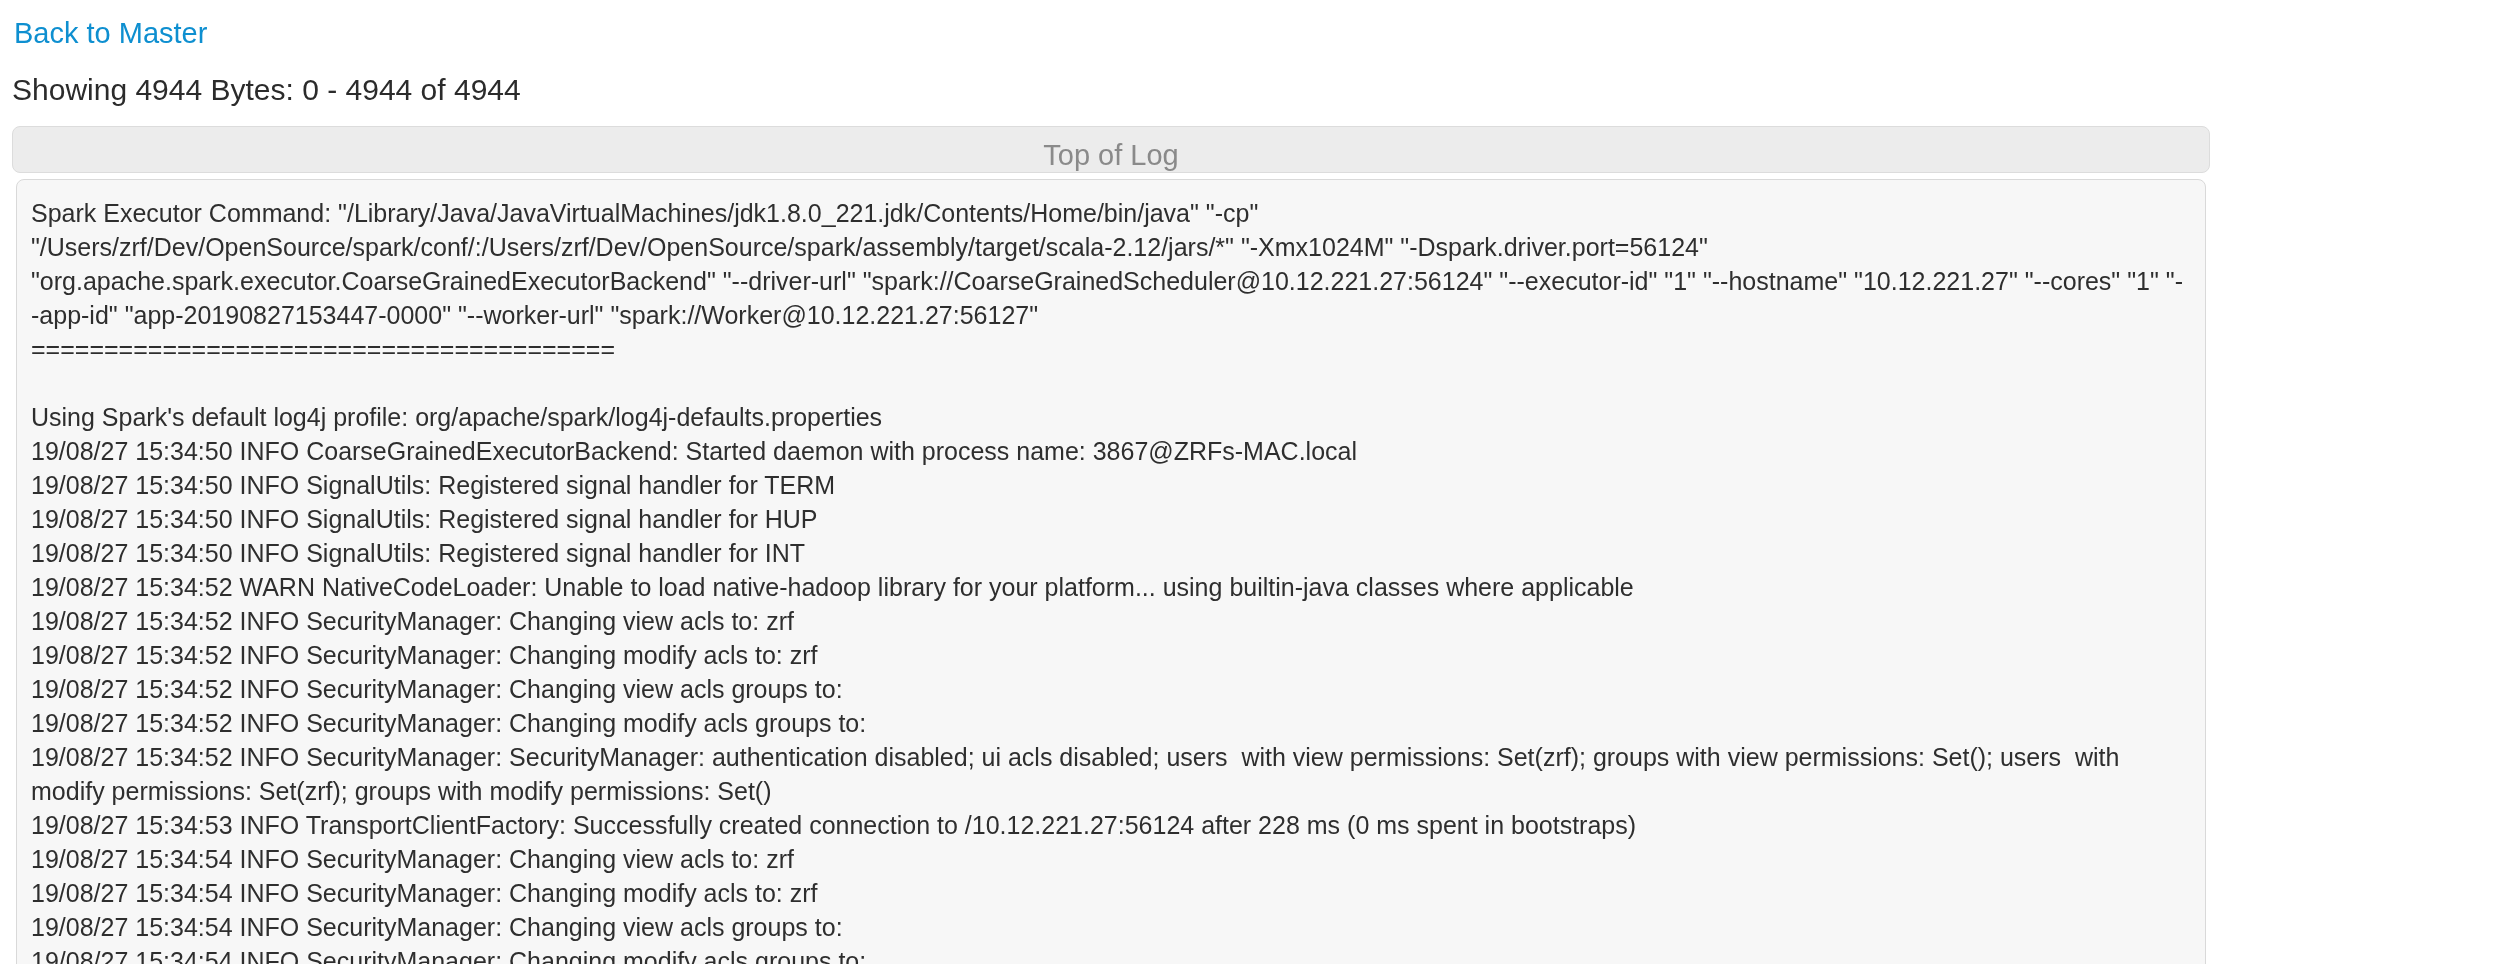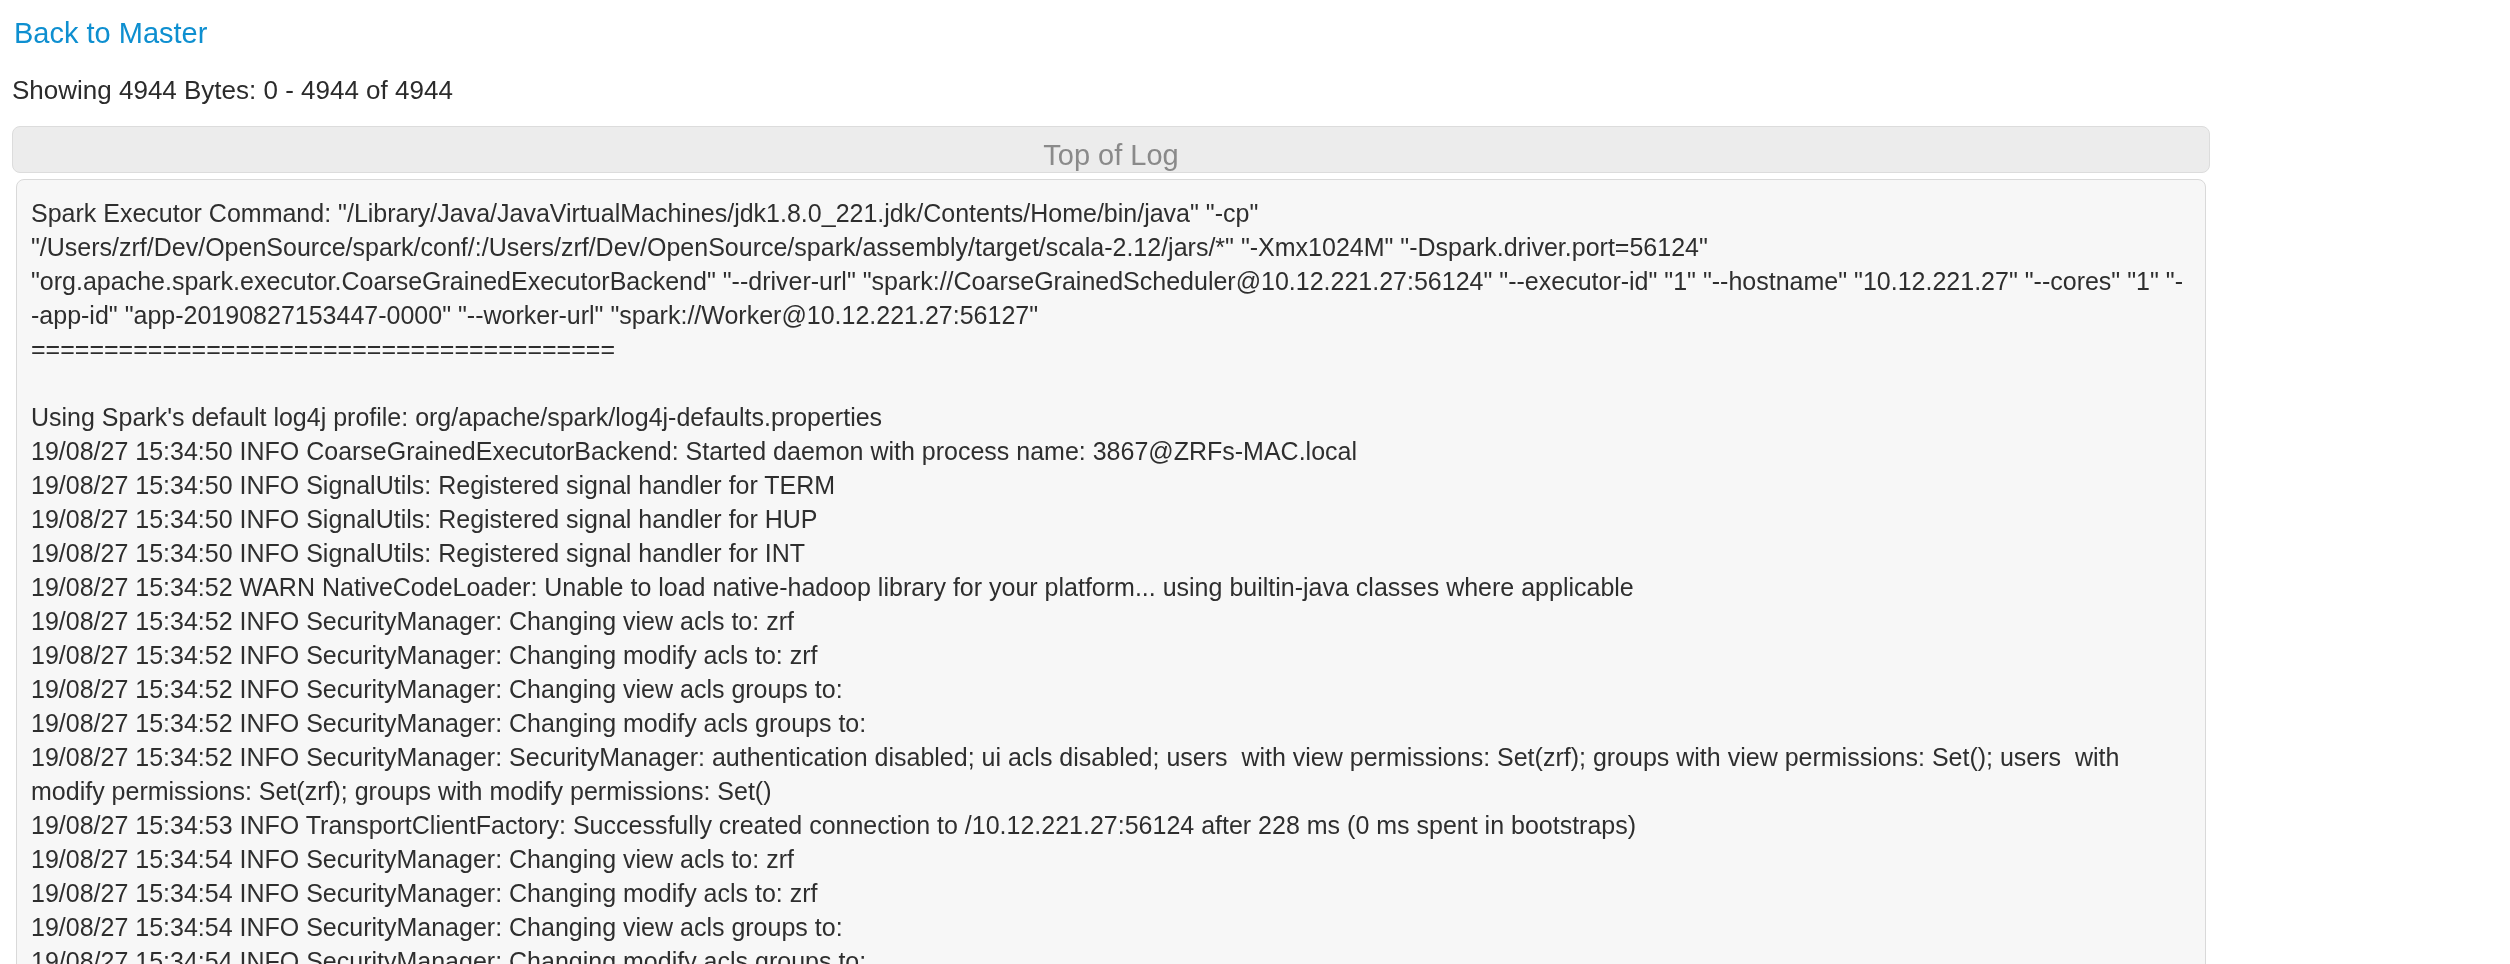--- a/index.html
+++ b/index.html
@@ -17,21 +17,21 @@
     display: inline-block;
     margin: 16px 0 0 14px;
     font-size: 29px;
     line-height: 34px;
     color: #0e8fd0;
     text-decoration: none;
     cursor: pointer;
   }
   .byte-range {
     margin: 22px 0 0 12px;
-    font-size: 26px;
+    font-size: 30px;
     line-height: 36px;
     color: #2b2b2b;
     font-weight: 400;
   }
   .log-header-bar {
     margin: 18px 12px 0 12px;
     height: 47px;
     background: #ececec;
     border: 1px solid #dcdcdc;
     border-radius: 8px;

